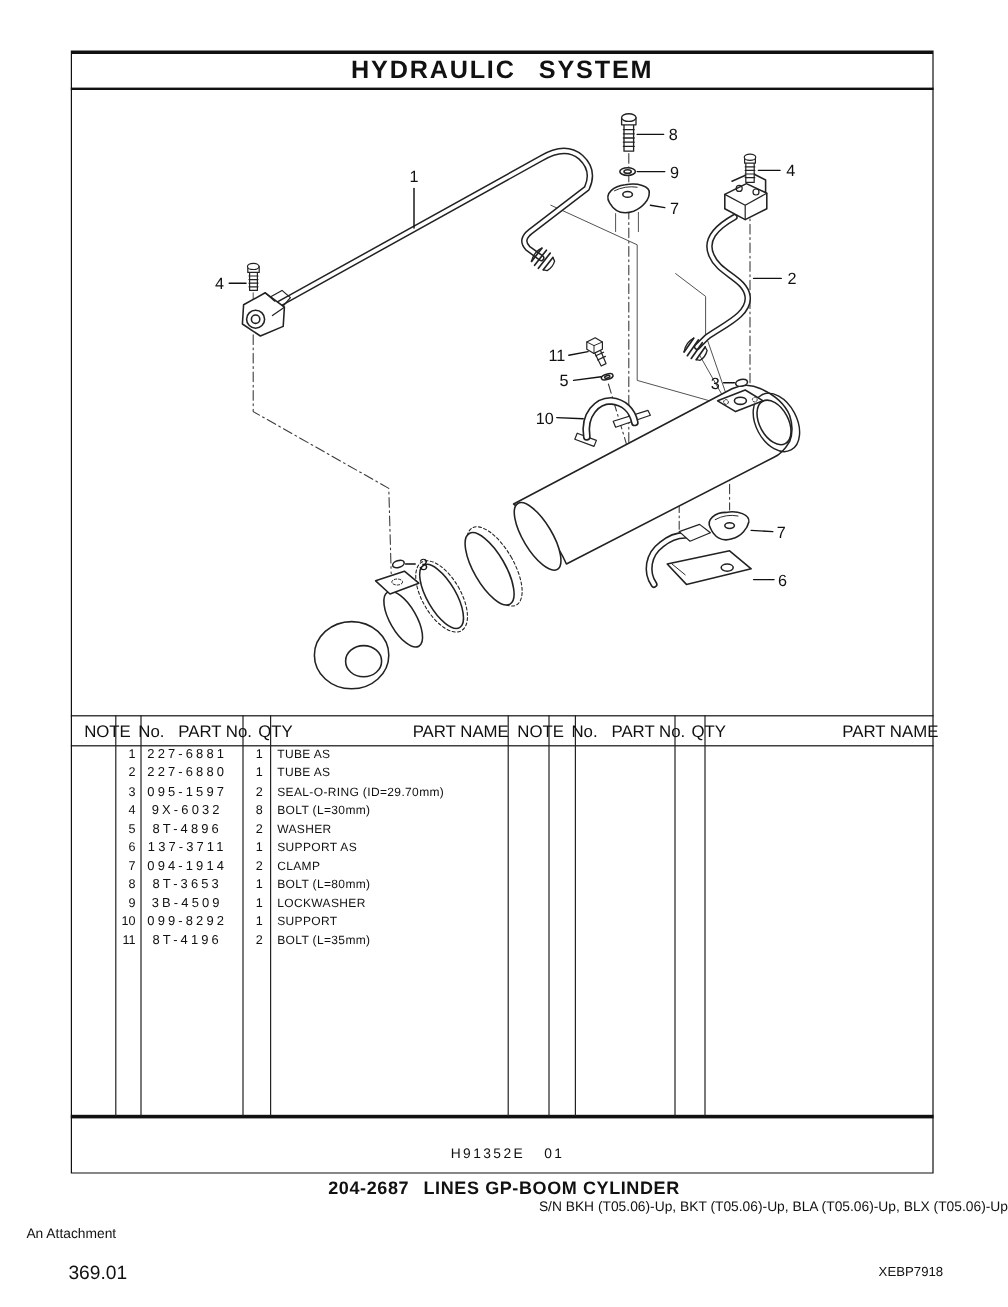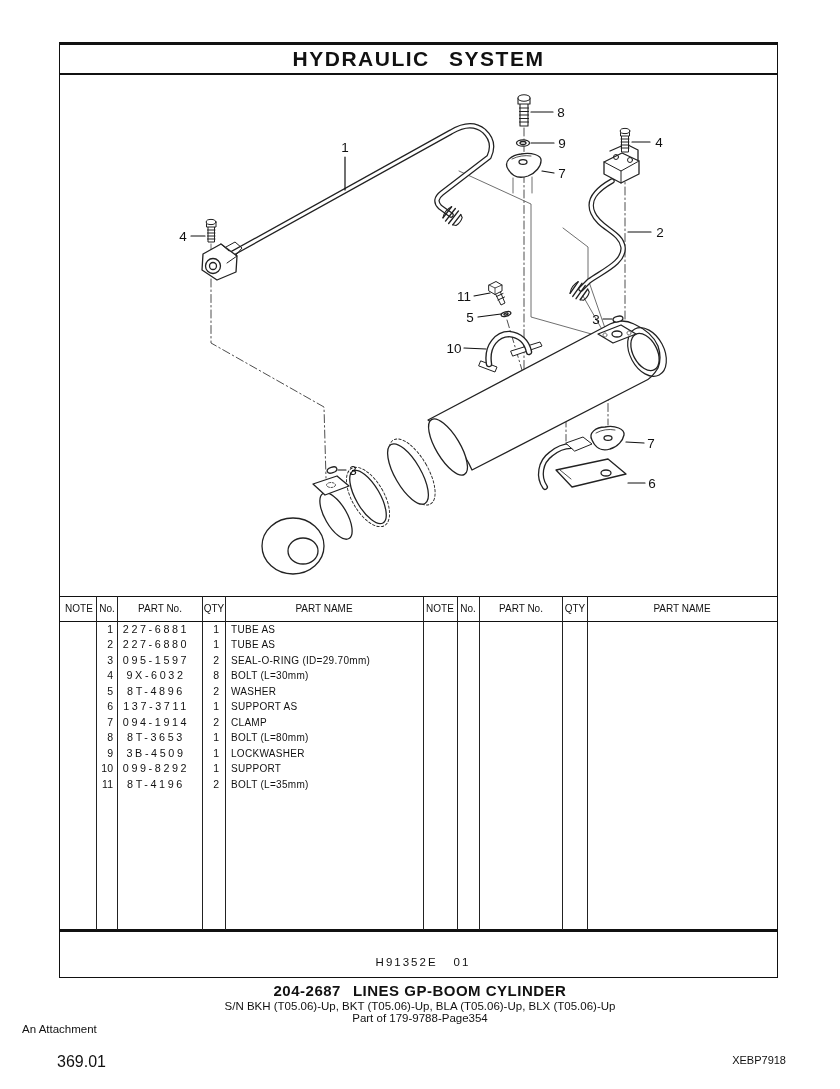--- a/index.html
+++ b/index.html
@@ -7,35 +7,35 @@
         font-family:"Liberation Sans",sans-serif;color:#111;}
   .frame{position:absolute;left:59px;top:42px;width:719px;height:936px;
          border:1.6px solid #111;border-top-width:3px;box-sizing:border-box;}
   .hline{position:absolute;background:#111;}
   .vline{position:absolute;background:#222;width:1px;}
   .title{position:absolute;left:59px;top:44px;width:719px;height:29px;line-height:29px;
          text-align:center;font-size:21px;font-weight:600;letter-spacing:1.5px;word-spacing:12px;}
   svg.diag{position:absolute;left:0;top:0;pointer-events:none;}
   .callout{font-size:13.5px;font-weight:500;fill:#111;}
   
-  .thead-cell{position:absolute;top:600px;height:18px;line-height:18px;font-size:10px;
-              font-weight:500;text-align:center;}
+  .thead-cell{position:absolute;top:600px;height:18px;line-height:18px;font-size:14px;
+              font-weight:500;text-align:right;}
   .trow{position:absolute;left:59px;width:719px;height:15.45px;line-height:15.45px;font-size:10.5px;}
   .trow>div{position:absolute;top:0;height:15.45px;white-space:nowrap;}
   .c-no{left:30px;width:24px;text-align:right;}
   .c-pn{left:60px;width:74px;text-align:center;letter-spacing:2.6px;font-size:10.8px;}
   .c-qty{left:136px;width:24px;text-align:right;}
   .c-name{left:172px;width:240px;text-align:left;font-size:10px;letter-spacing:0.3px;}
   .doc-code{position:absolute;left:59px;top:956px;width:712px;text-align:center;
             font-size:11.5px;letter-spacing:2px;}
   .doc-code span{margin-left:16px;}
   
   .f1{position:absolute;left:0;top:982px;width:840px;text-align:center;font-size:15px;font-weight:700;letter-spacing:0.5px;}
   .f1 .pno{margin-right:12px;}
-  .f2{position:absolute;left:0;top:1000px;width:840px;text-align:center;font-size:11.5px;}
+  .f2{position:absolute;left:0;top:1000px;width:840px;text-align:right;font-size:11.5px;}
   .f3{position:absolute;left:0;top:1012px;width:840px;text-align:center;font-size:11.5px;}
   .f4{position:absolute;left:0;top:1023px;width:840px;text-align:left;font-size:11.5px;margin-left:22px;}
   .corner-l{position:absolute;left:57px;top:1053px;font-size:16px;font-weight:400;}
   .corner-r{position:absolute;left:0;top:1054px;width:786px;text-align:right;font-size:11px;}
 </style>
 </head>
 <body>
 
 <div class="page">
 
@@ -315,17 +315,16 @@
       <text class="callout" x="353" y="475">3</text>
       <text class="callout" x="651" y="448">7</text>
       <text class="callout" x="652" y="488">6</text>
     </g>
   </svg>
 
   <div class="f1">
     <span class="pno">204-2687</span><span>LINES GP-BOOM CYLINDER</span>
   </div>
   <div class="f2">S/N BKH (T05.06)-Up, BKT (T05.06)-Up, BLA (T05.06)-Up, BLX (T05.06)-Up</div>
-  <div class="f3">Part of 179-9788-Page354</div>
   <div class="f4">An Attachment</div>
   <div class="corner-l">369.01</div>
   <div class="corner-r">XEBP7918</div>
 </div>
 
 </body></html>

